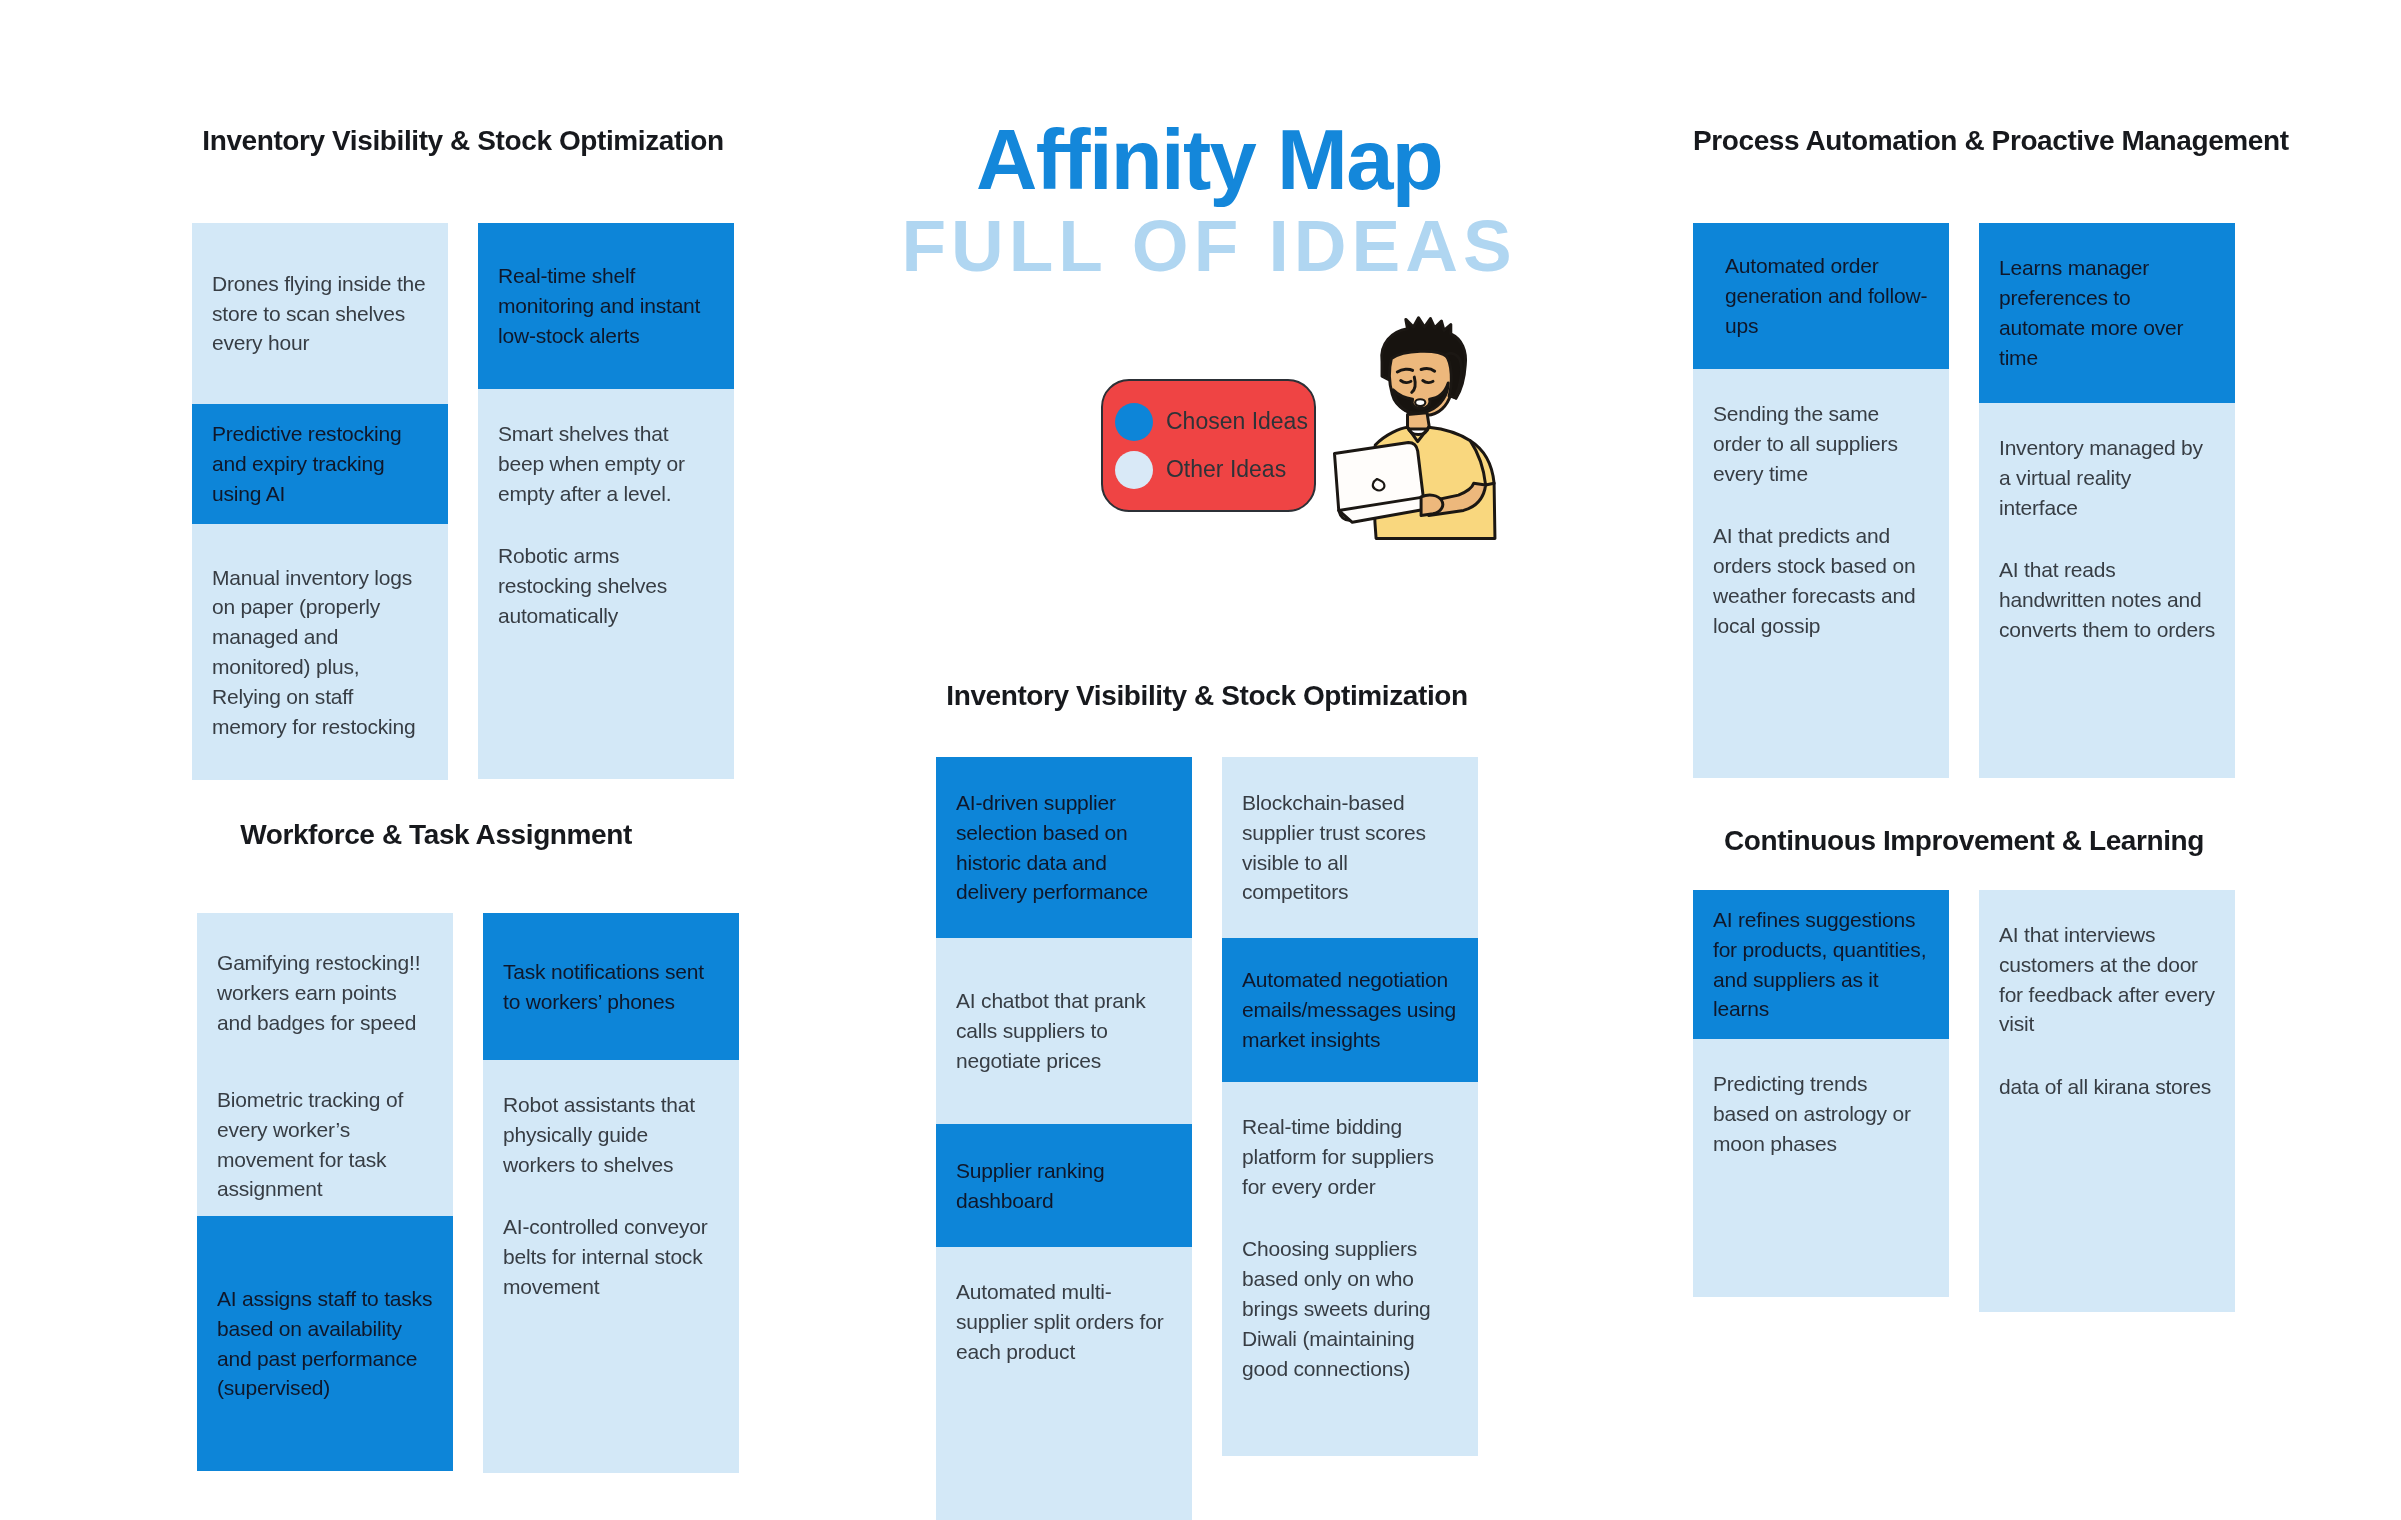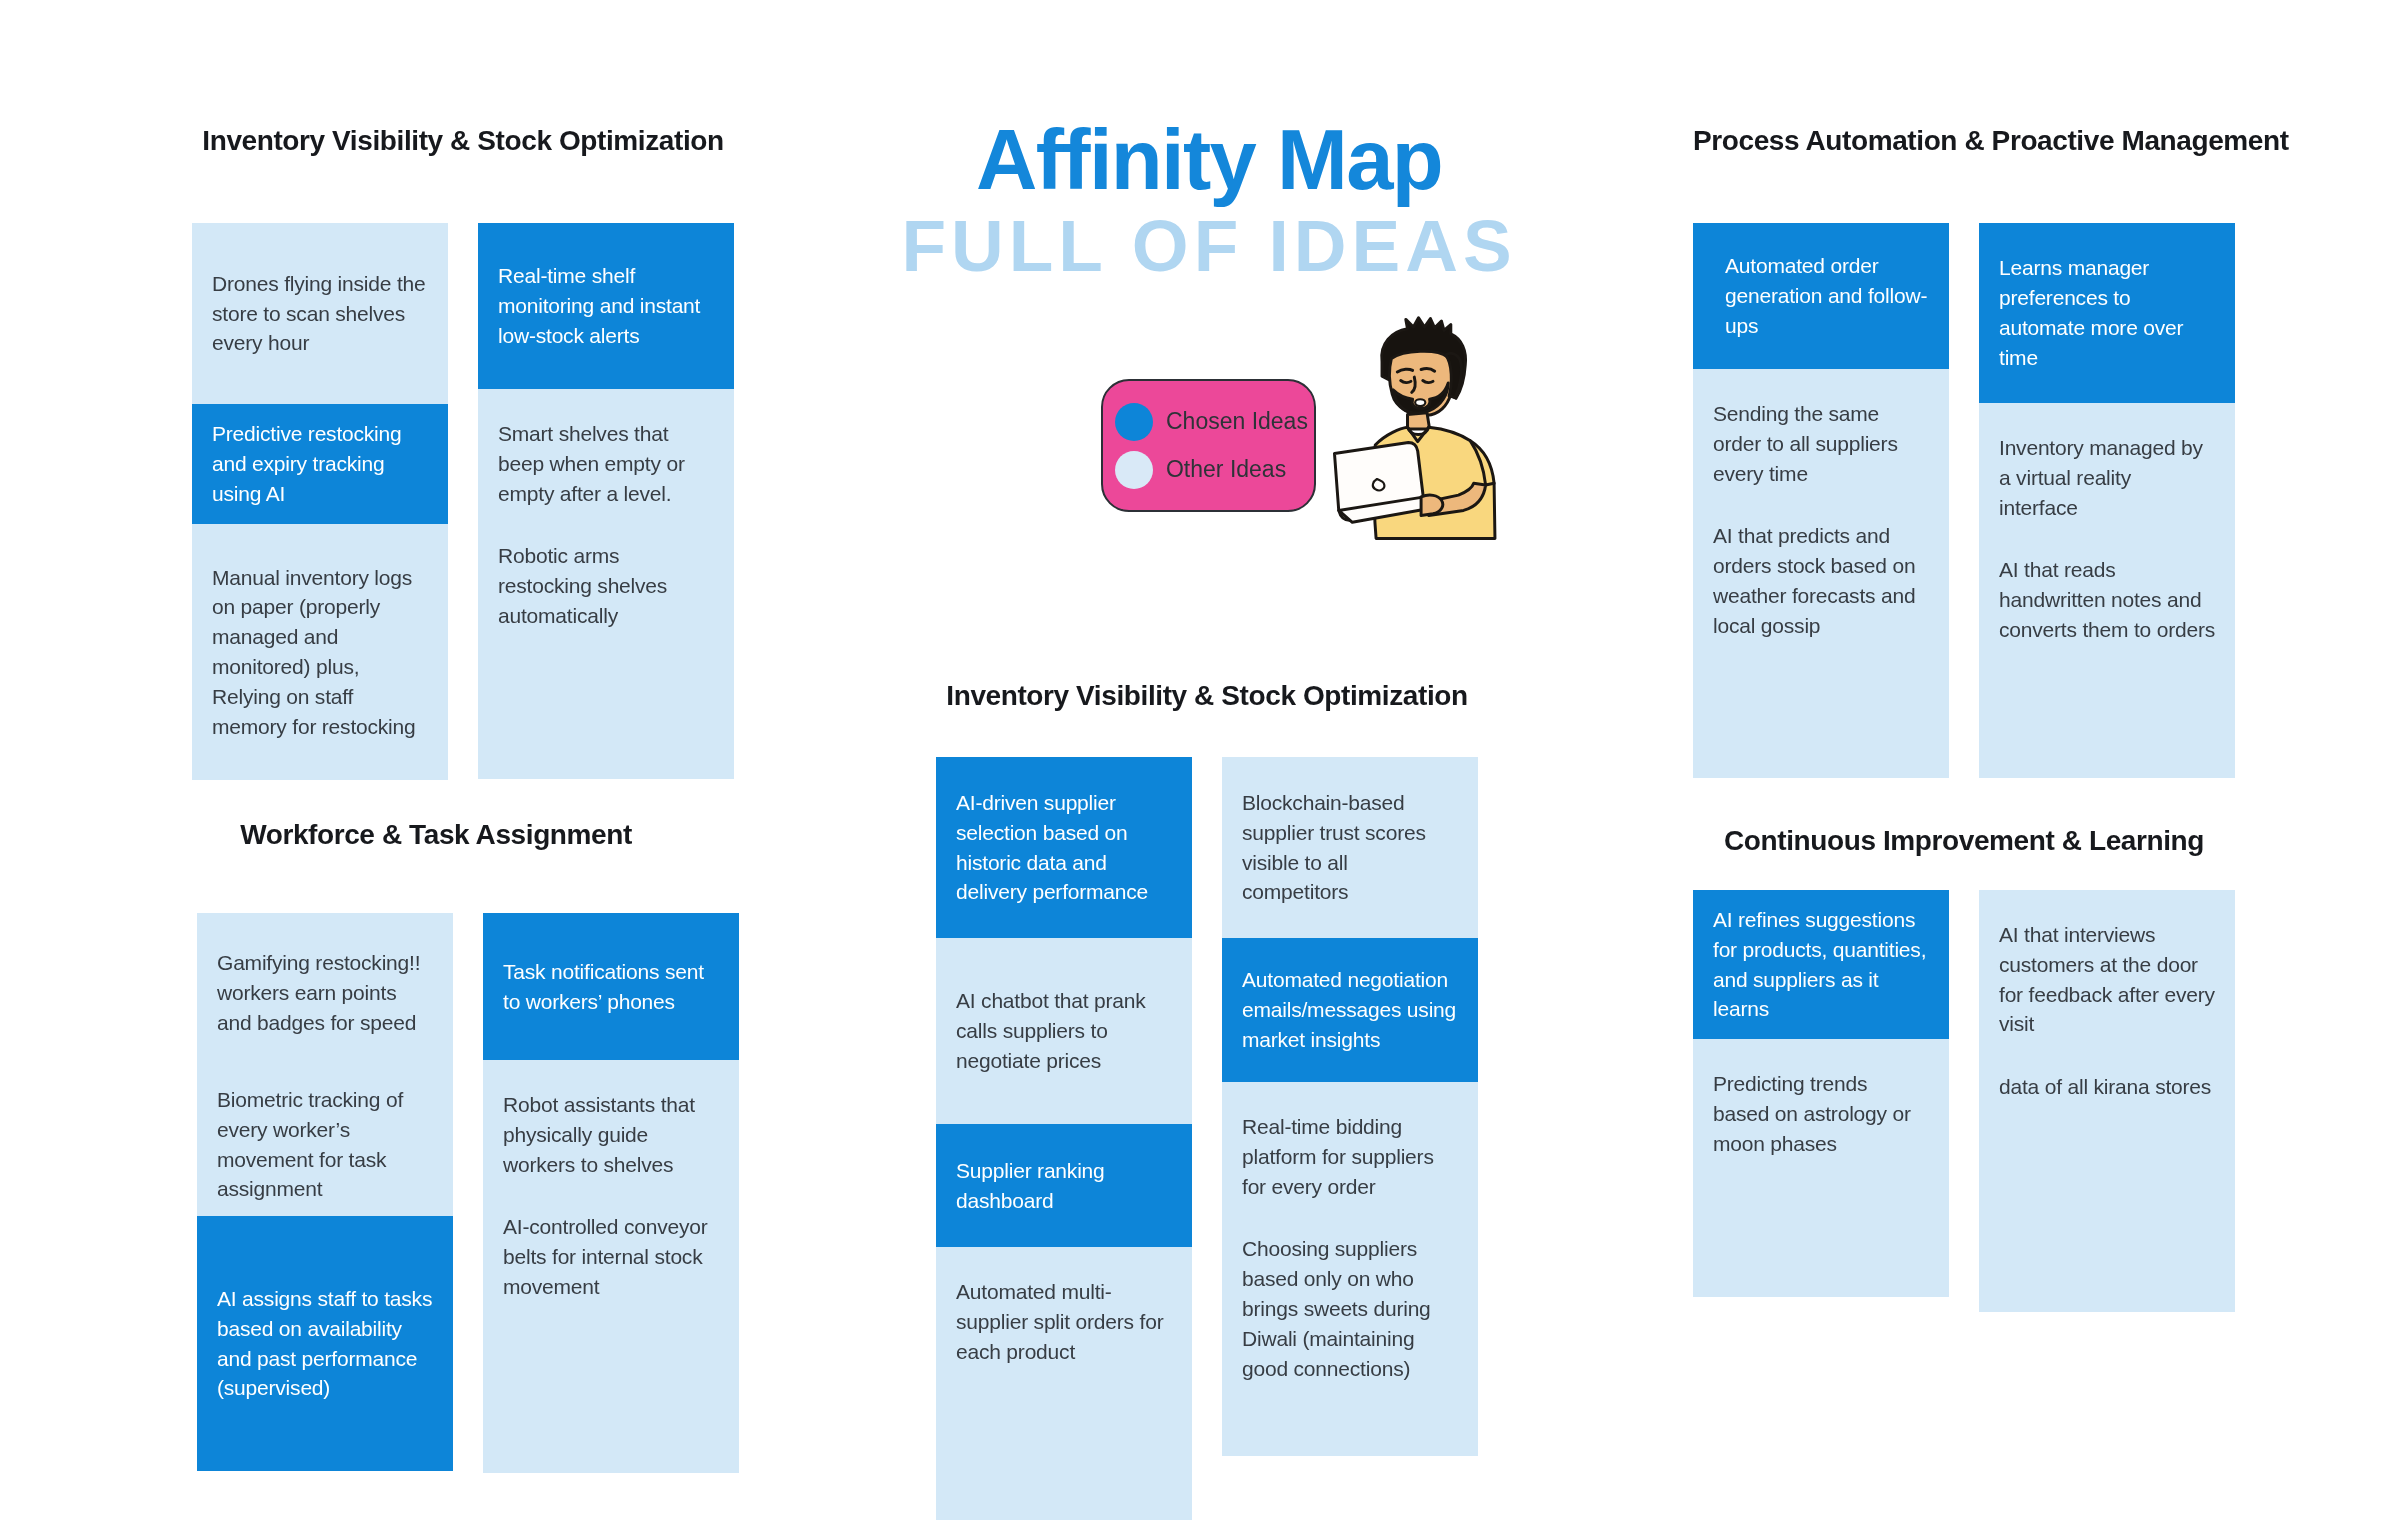--- a/index.html
+++ b/index.html
@@ -20,32 +20,32 @@
     margin:0;font-size:28px;font-weight:600;color:var(--header-ink);
     text-align:center;letter-spacing:-0.4px;white-space:nowrap;
   }
   .cols{position:absolute;left:0;display:flex;gap:30px;}
   .col{display:flex;flex-direction:column;width:256px;}
   .card{
     box-sizing:border-box;width:256px;display:flex;flex-direction:column;
     justify-content:center;padding:25px 20px;
   }
   .card.top{justify-content:flex-start;padding-top:30px;}
-  .card.chosen{background:var(--chosen);color:#ffffff;}
+  .card.chosen{background:var(--chosen);color:#0f172a;}
   .card.other{background:var(--other);color:var(--card-ink);}
   .para{font-size:21px;line-height:1.42;letter-spacing:-0.2px;}
   .para + .para{margin-top:33px;}
 
   .title-wrap{position:absolute;left:809px;top:115px;width:800px;text-align:center;}
   .title-main{font-size:85px;font-weight:900;color:var(--title-main);letter-spacing:-1.7px;line-height:1.05;}
   .title-sub{font-size:73px;font-weight:900;color:var(--title-sub);letter-spacing:5px;line-height:1;margin-top:5px;}
 
   .legend{
     position:absolute;left:1101px;top:379px;width:215px;height:133px;box-sizing:border-box;
-    border:2.5px solid #2c3036;border-radius:28px;background:#ec4899;
+    border:2.5px solid #2c3036;border-radius:28px;background:#ef4444;
     display:flex;flex-direction:column;justify-content:center;gap:10px;padding-left:11.7px;
   }
   .legend-row{display:flex;align-items:center;gap:13.3px;}
   .dot{width:38px;height:38px;border-radius:50%;flex:0 0 auto;}
   .dot.chosen{background:var(--chosen);}
   .dot.other{background:#d9e9f7;}
   .legend-label{font-size:23px;color:#2e3338;}
 
   .person{position:absolute;left:1326px;top:315px;width:208px;height:227px;}
 </style>

